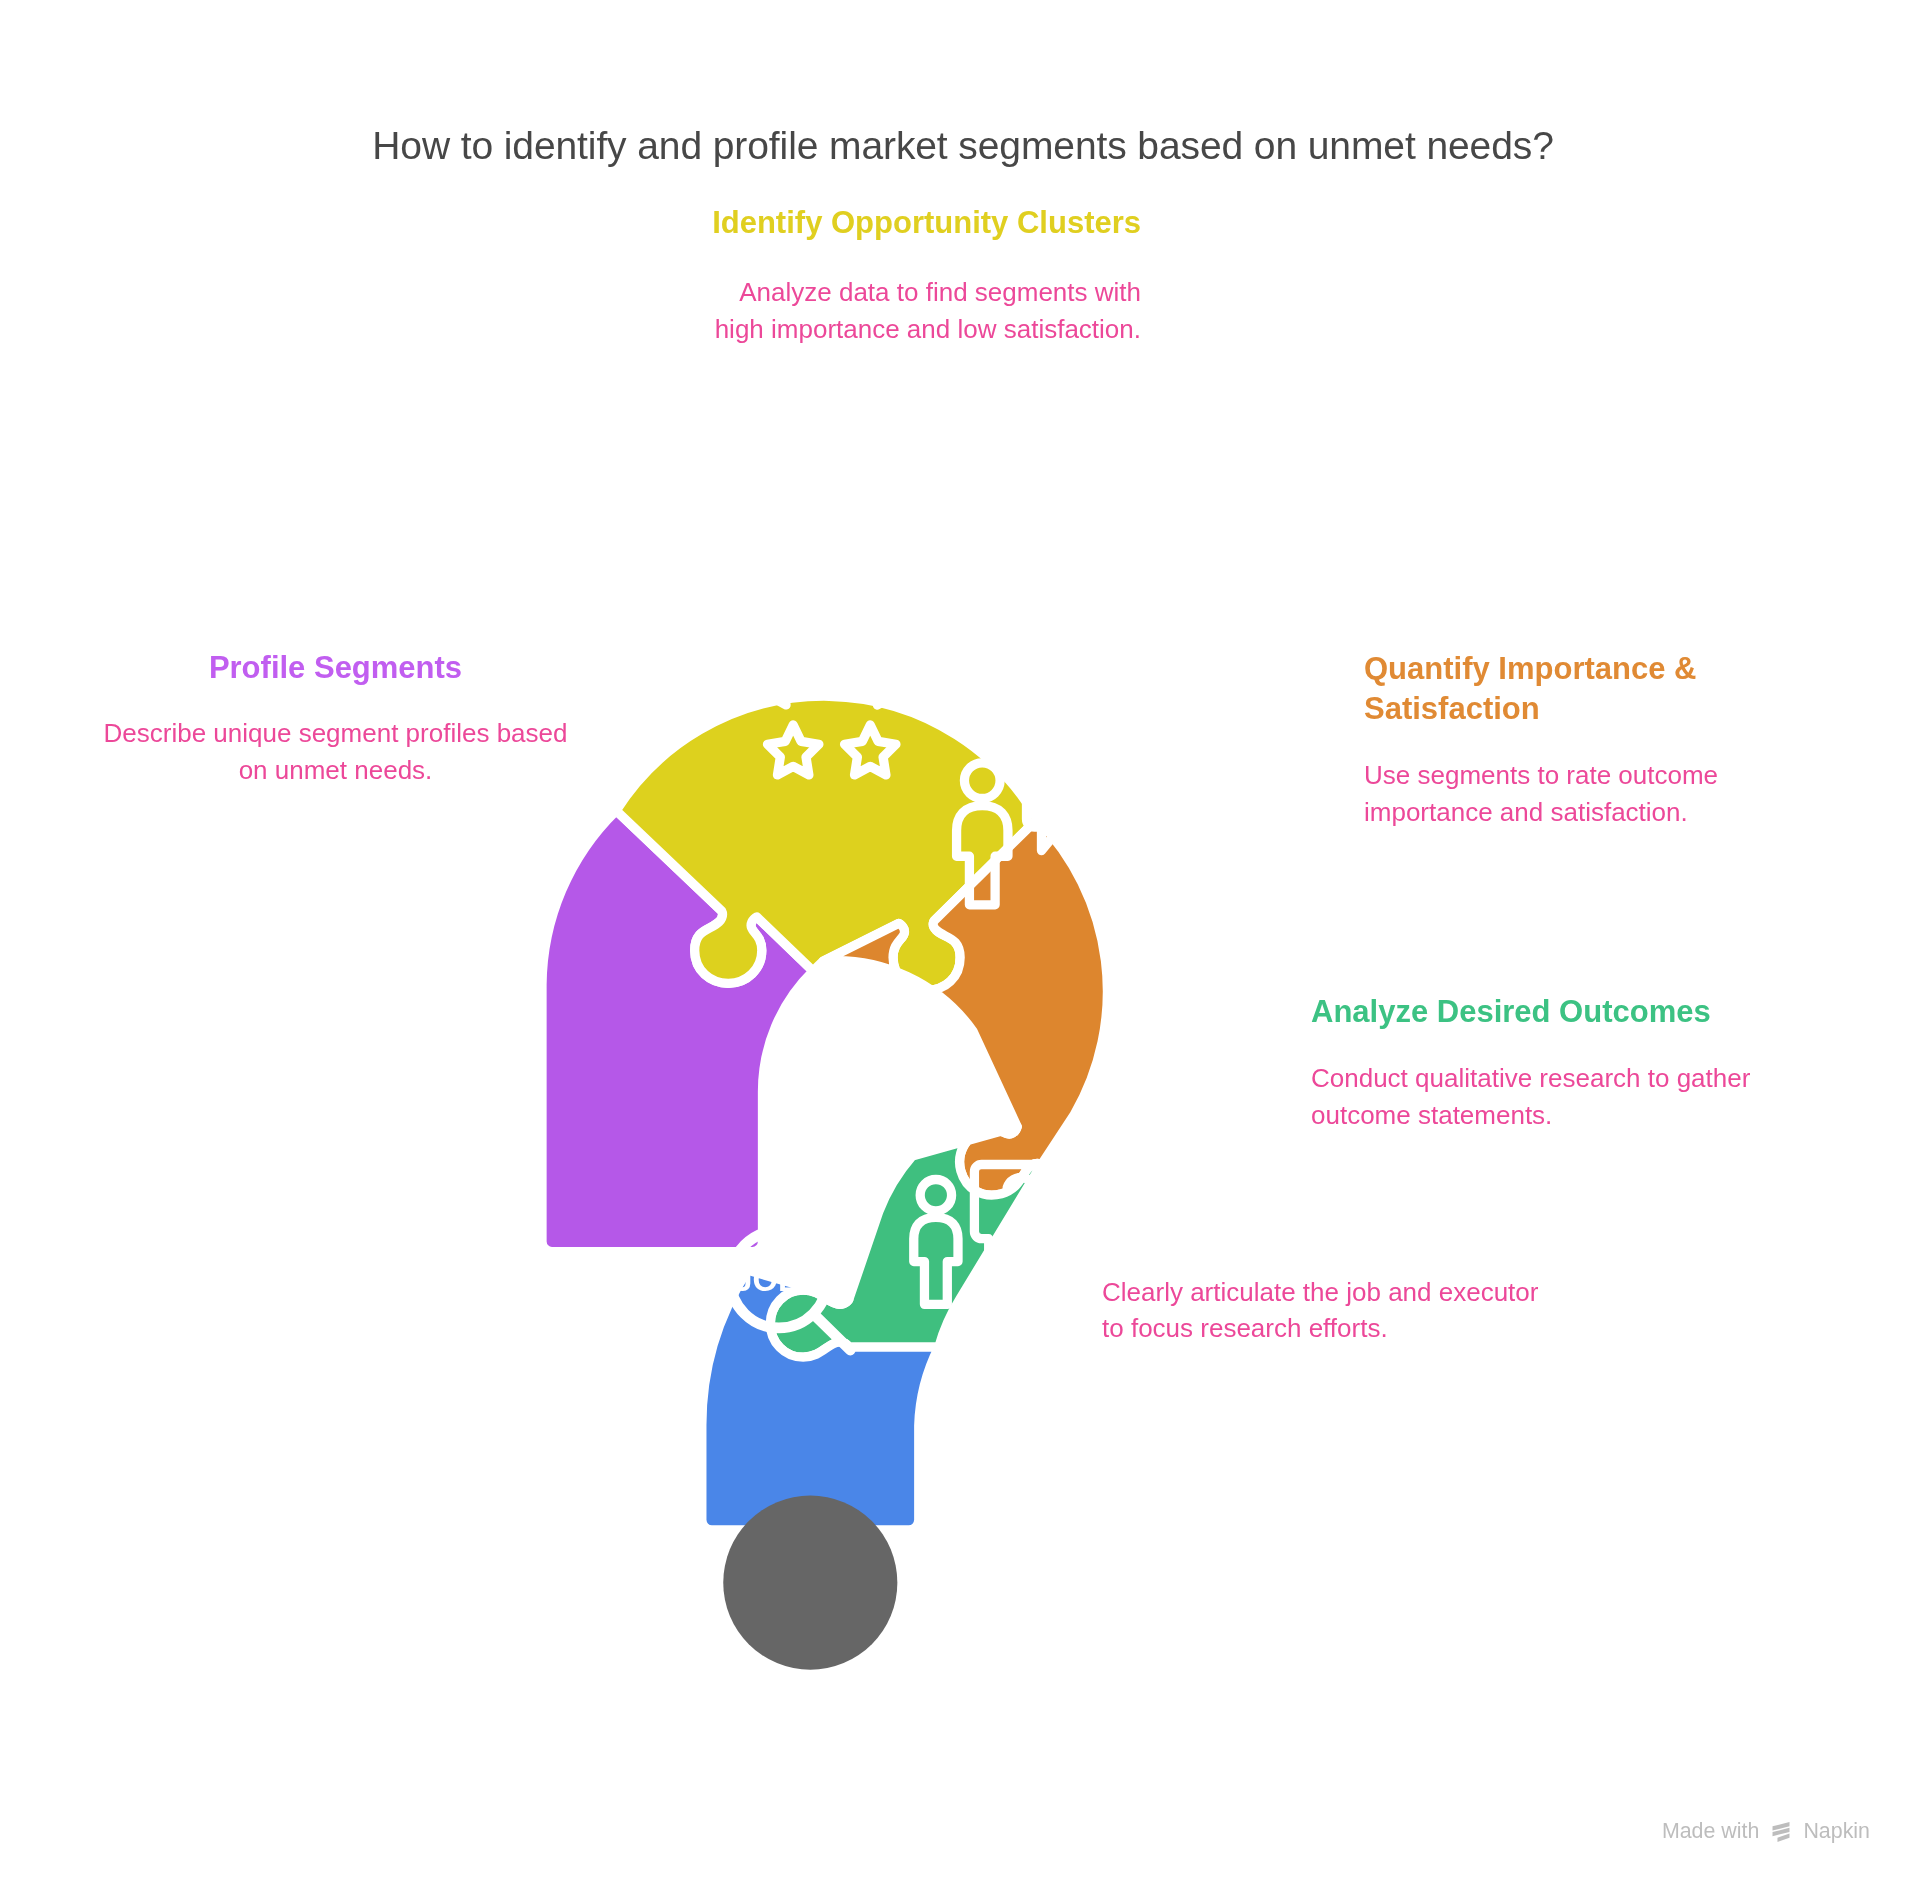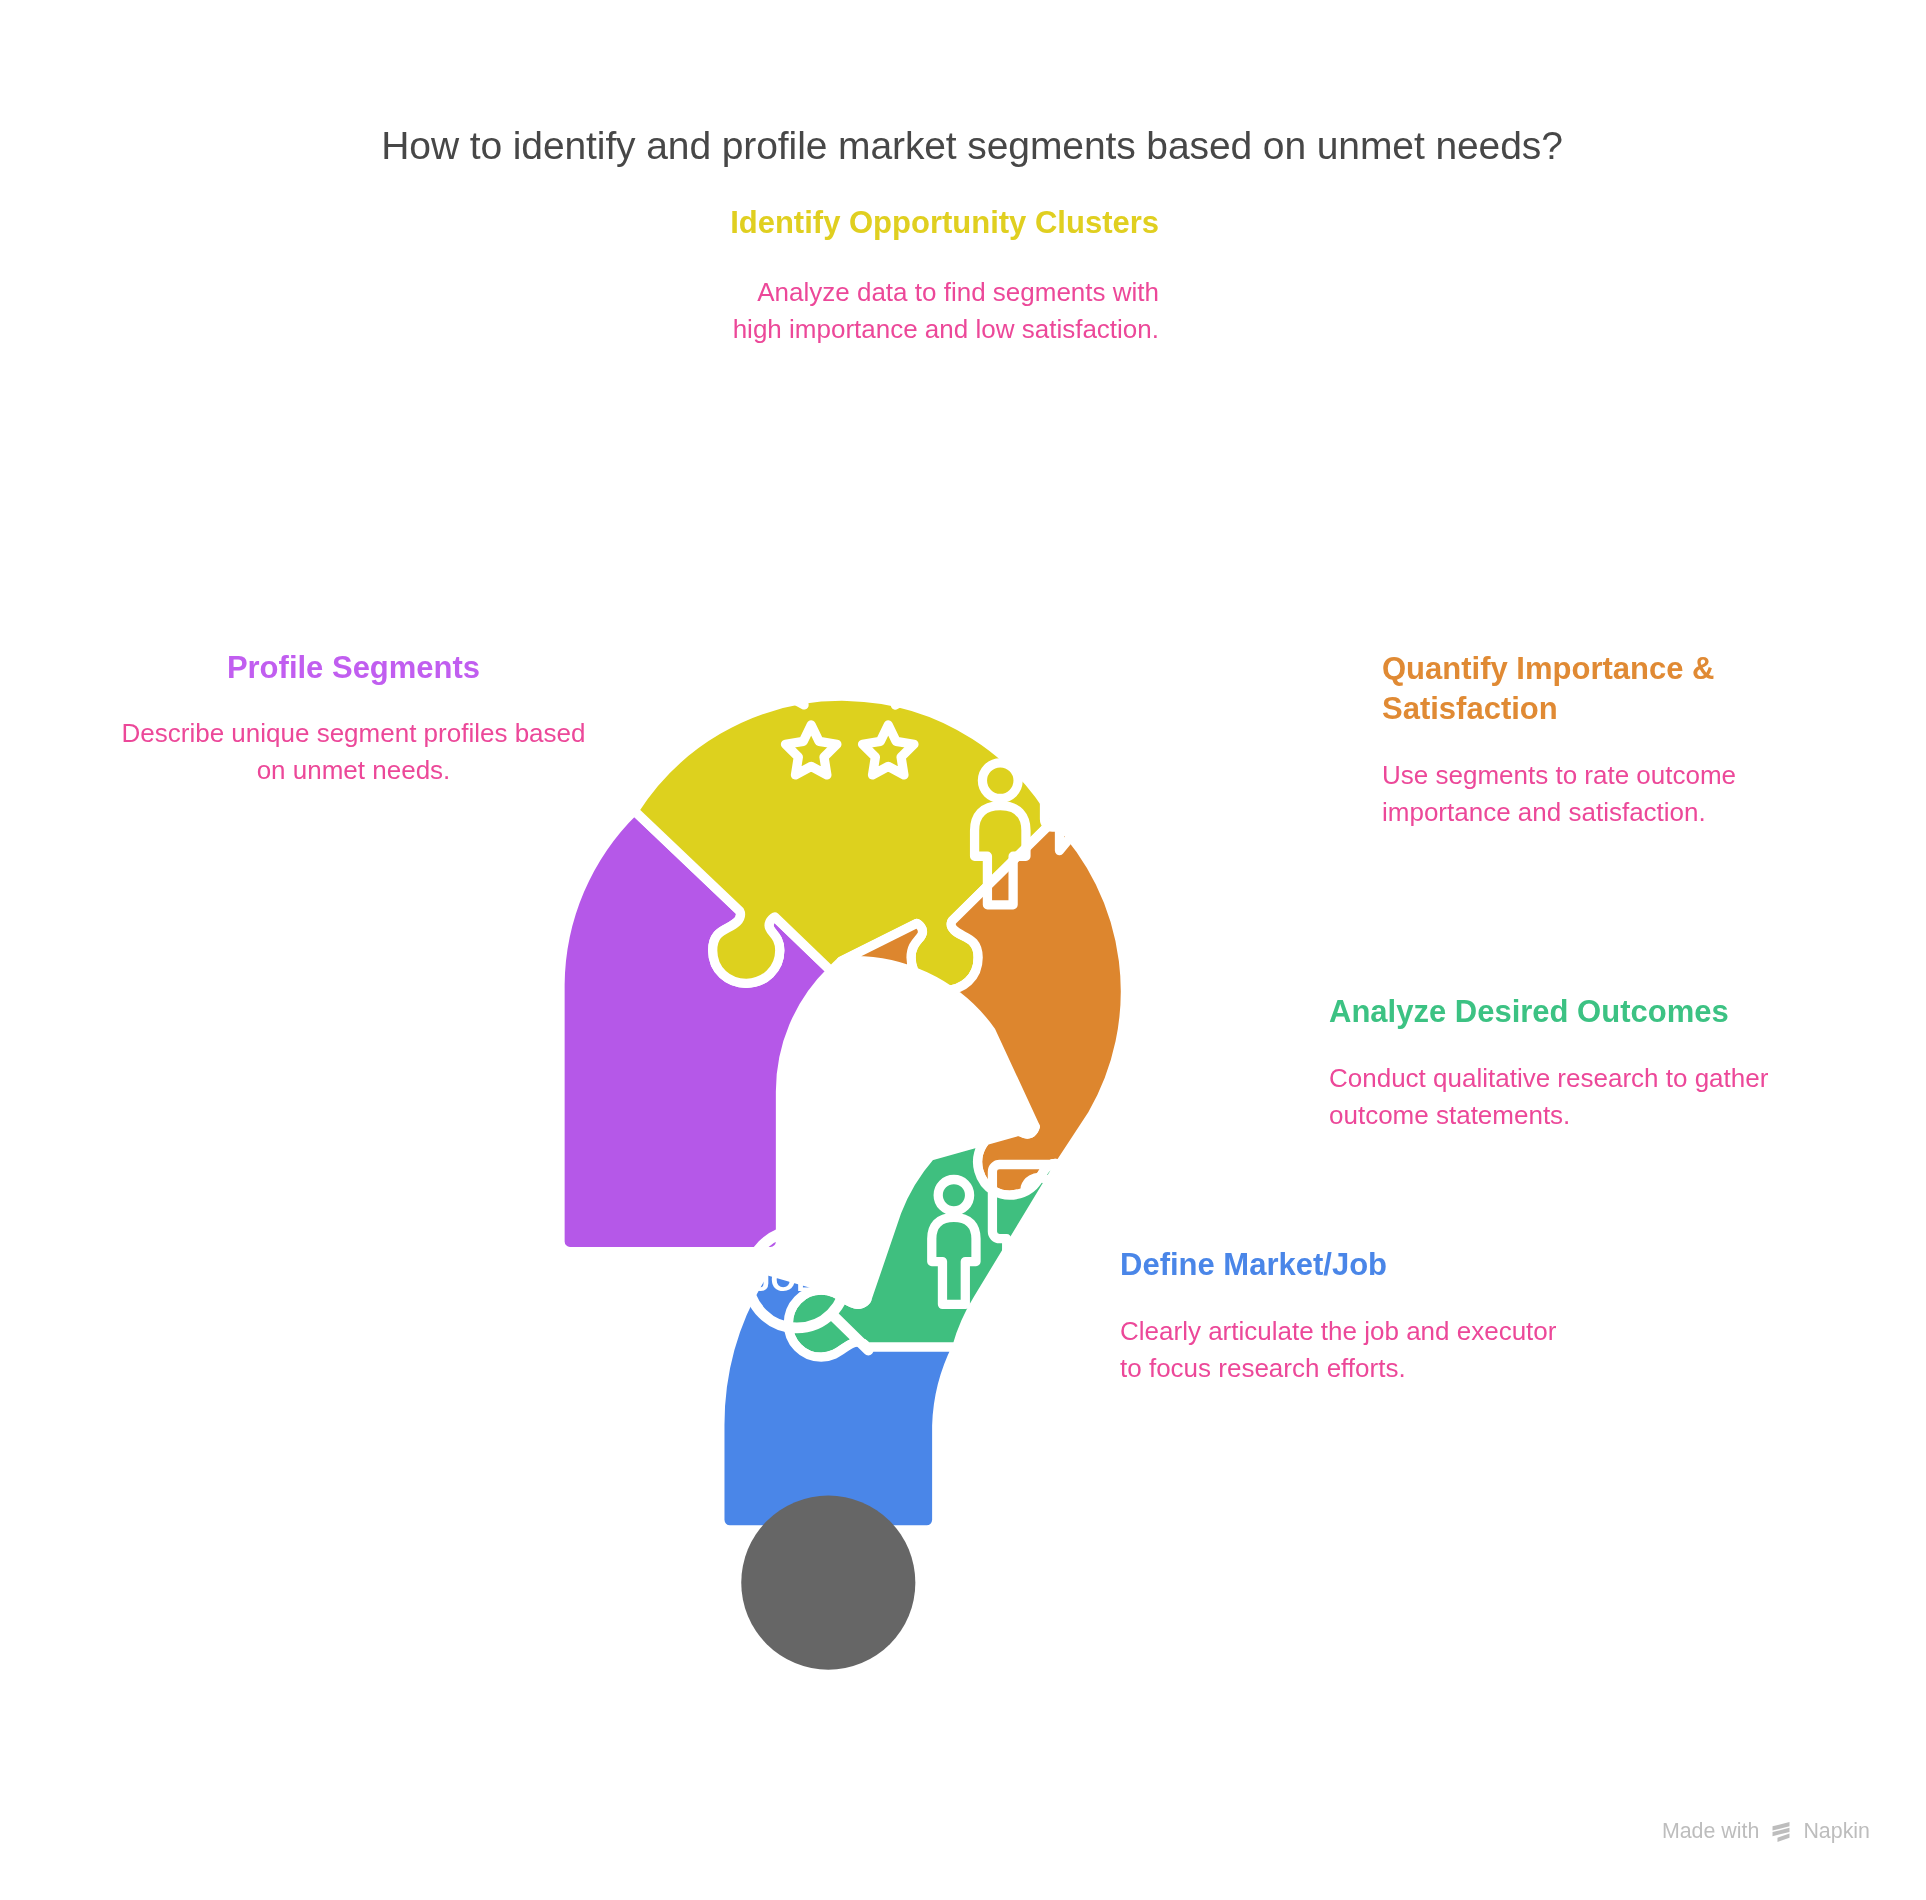--- a/index.html
+++ b/index.html
@@ -3,21 +3,21 @@
 <meta charset="utf-8">
 <style>
   html,body{margin:0;padding:0;background:#ffffff;}
   body{
     width:1926px;height:1900px;
     font-family:"Liberation Sans", sans-serif;
     color:#3c3c3c;
     position:relative;
     overflow:hidden;
   }
-  .canvas{position:absolute;inset:0;margin-left:18px;}
+  .canvas{position:absolute;inset:0;}
 
   #page-title{
     position:absolute;
     left:0;right:0;top:98px;
     text-align:center;
     font-size:39px;
     font-weight:400;
     color:#474747;
     letter-spacing:-0.1px;
   }
@@ -97,21 +97,20 @@
     <p class="label-title">Quantify Importance &amp; Satisfaction</p>
     <p class="label-desc">Use segments to rate outcome importance and satisfaction.</p>
   </div>
 
   <div class="label-block" id="lbl-uncover">
     <p class="label-title">Analyze Desired Outcomes</p>
     <p class="label-desc">Conduct qualitative research to gather outcome statements.</p>
   </div>
 
   <div class="label-block" id="lbl-define">
-    <p class="label-title">Define Market/Job</p>
     <p class="label-desc">Clearly articulate the job and executor to focus research efforts.</p>
   </div>
 
   <div id="puzzle-wrap">
     <svg id="puzzle-svg" viewBox="0 0 1180 1620" xmlns="http://www.w3.org/2000/svg">
 
       <g>
         <path fill="#b558e8" stroke="#ffffff" stroke-width="13" stroke-linejoin="round" d="M 0 640
                  A 345 345 0 0 1 104 396
                  L 252 537

